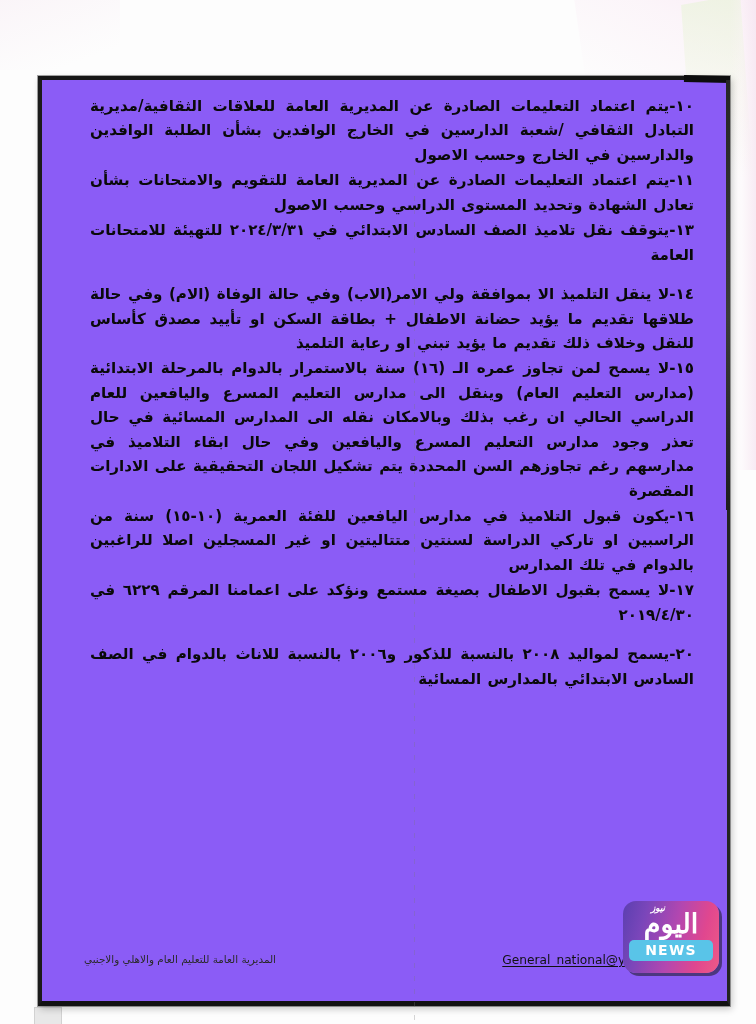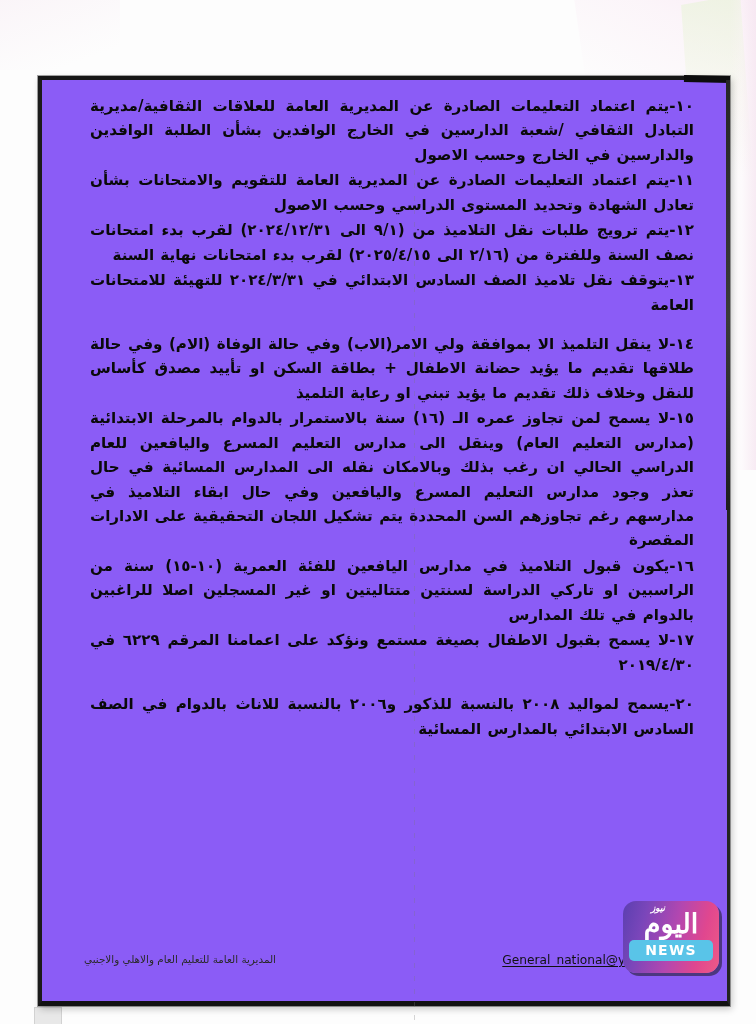--- a/index.html
+++ b/index.html
@@ -270,21 +270,20 @@
 
   <div id="scan-artifact"></div>
 
   <div id="page-sheet">
 
     <div class="fold-line"></div>
 
     <div id="doc-body">
       <p class="clause">١٠-يتم اعتماد التعليمات الصادرة عن المديرية العامة للعلاقات الثقافية/مديرية التبادل الثقافي /شعبة الدارسين في الخارج الوافدين بشأن الطلبة الوافدين والدارسين في الخارج وحسب الاصول</p>
       <p class="clause">١١-يتم اعتماد التعليمات الصادرة عن المديرية العامة للتقويم والامتحانات بشأن تعادل الشهادة وتحديد المستوى الدراسي وحسب الاصول</p>
-      <p class="clause">١٢-يتم ترويج طلبات  نقل التلاميذ من (٩/١ الى ٢٠٢٤/١٢/٣١) لقرب بدء امتحانات نصف السنة وللفترة من  (٢/١٦ الى ٢٠٢٥/٤/١٥) لقرب بدء امتحانات نهاية السنة</p>
       <p class="clause">١٣-يتوقف نقل تلاميذ الصف السادس الابتدائي في ٢٠٢٤/٣/٣١ للتهيئة للامتحانات العامة</p>
       <p class="clause gap-before">١٤-لا ينقل التلميذ  الا بموافقة ولي الامر(الاب) وفي حالة الوفاة (الام) وفي حالة طلاقها تقديم ما يؤيد حضانة الاطفال + بطاقة السكن او تأييد مصدق كأساس للنقل وخلاف ذلك تقديم ما يؤيد  تبني او رعاية التلميذ</p>
       <p class="clause">١٥-لا يسمح لمن تجاوز عمره الـ (١٦) سنة بالاستمرار بالدوام بالمرحلة الابتدائية (مدارس التعليم العام) وينقل الى مدارس  التعليم المسرع واليافعين للعام الدراسي الحالي ان رغب بذلك  وبالامكان نقله الى المدارس المسائية في حال تعذر وجود مدارس التعليم المسرع واليافعين وفي حال ابقاء التلاميذ في مدارسهم رغم تجاوزهم السن المحددة يتم تشكيل اللجان التحقيقية على الادارات المقصرة</p>
       <p class="clause">١٦-يكون قبول التلاميذ في مدارس اليافعين للفئة العمرية (١٠-١٥) سنة من الراسبين او تاركي الدراسة لسنتين متتاليتين او غير المسجلين اصلا للراغبين بالدوام في تلك المدارس</p>
       <p class="clause">١٧-لا يسمح بقبول الاطفال بصيغة مستمع ونؤكد على اعمامنا المرقم ٦٢٢٩ في ٢٠١٩/٤/٣٠</p>
       <p class="clause gap-before underlined-partial">٢٠-يسمح لمواليد ٢٠٠٨ بالنسبة للذكور و٢٠٠٦  بالنسبة للاناث بالدوام في الصف السادس الابتدائي بالمدارس المسائية</p>
     </div>
 
     <div id="doc-footer">
       <span id="footer-directorate">المديرية العامة للتعليم العام والاهلي والاجنبي</span>

